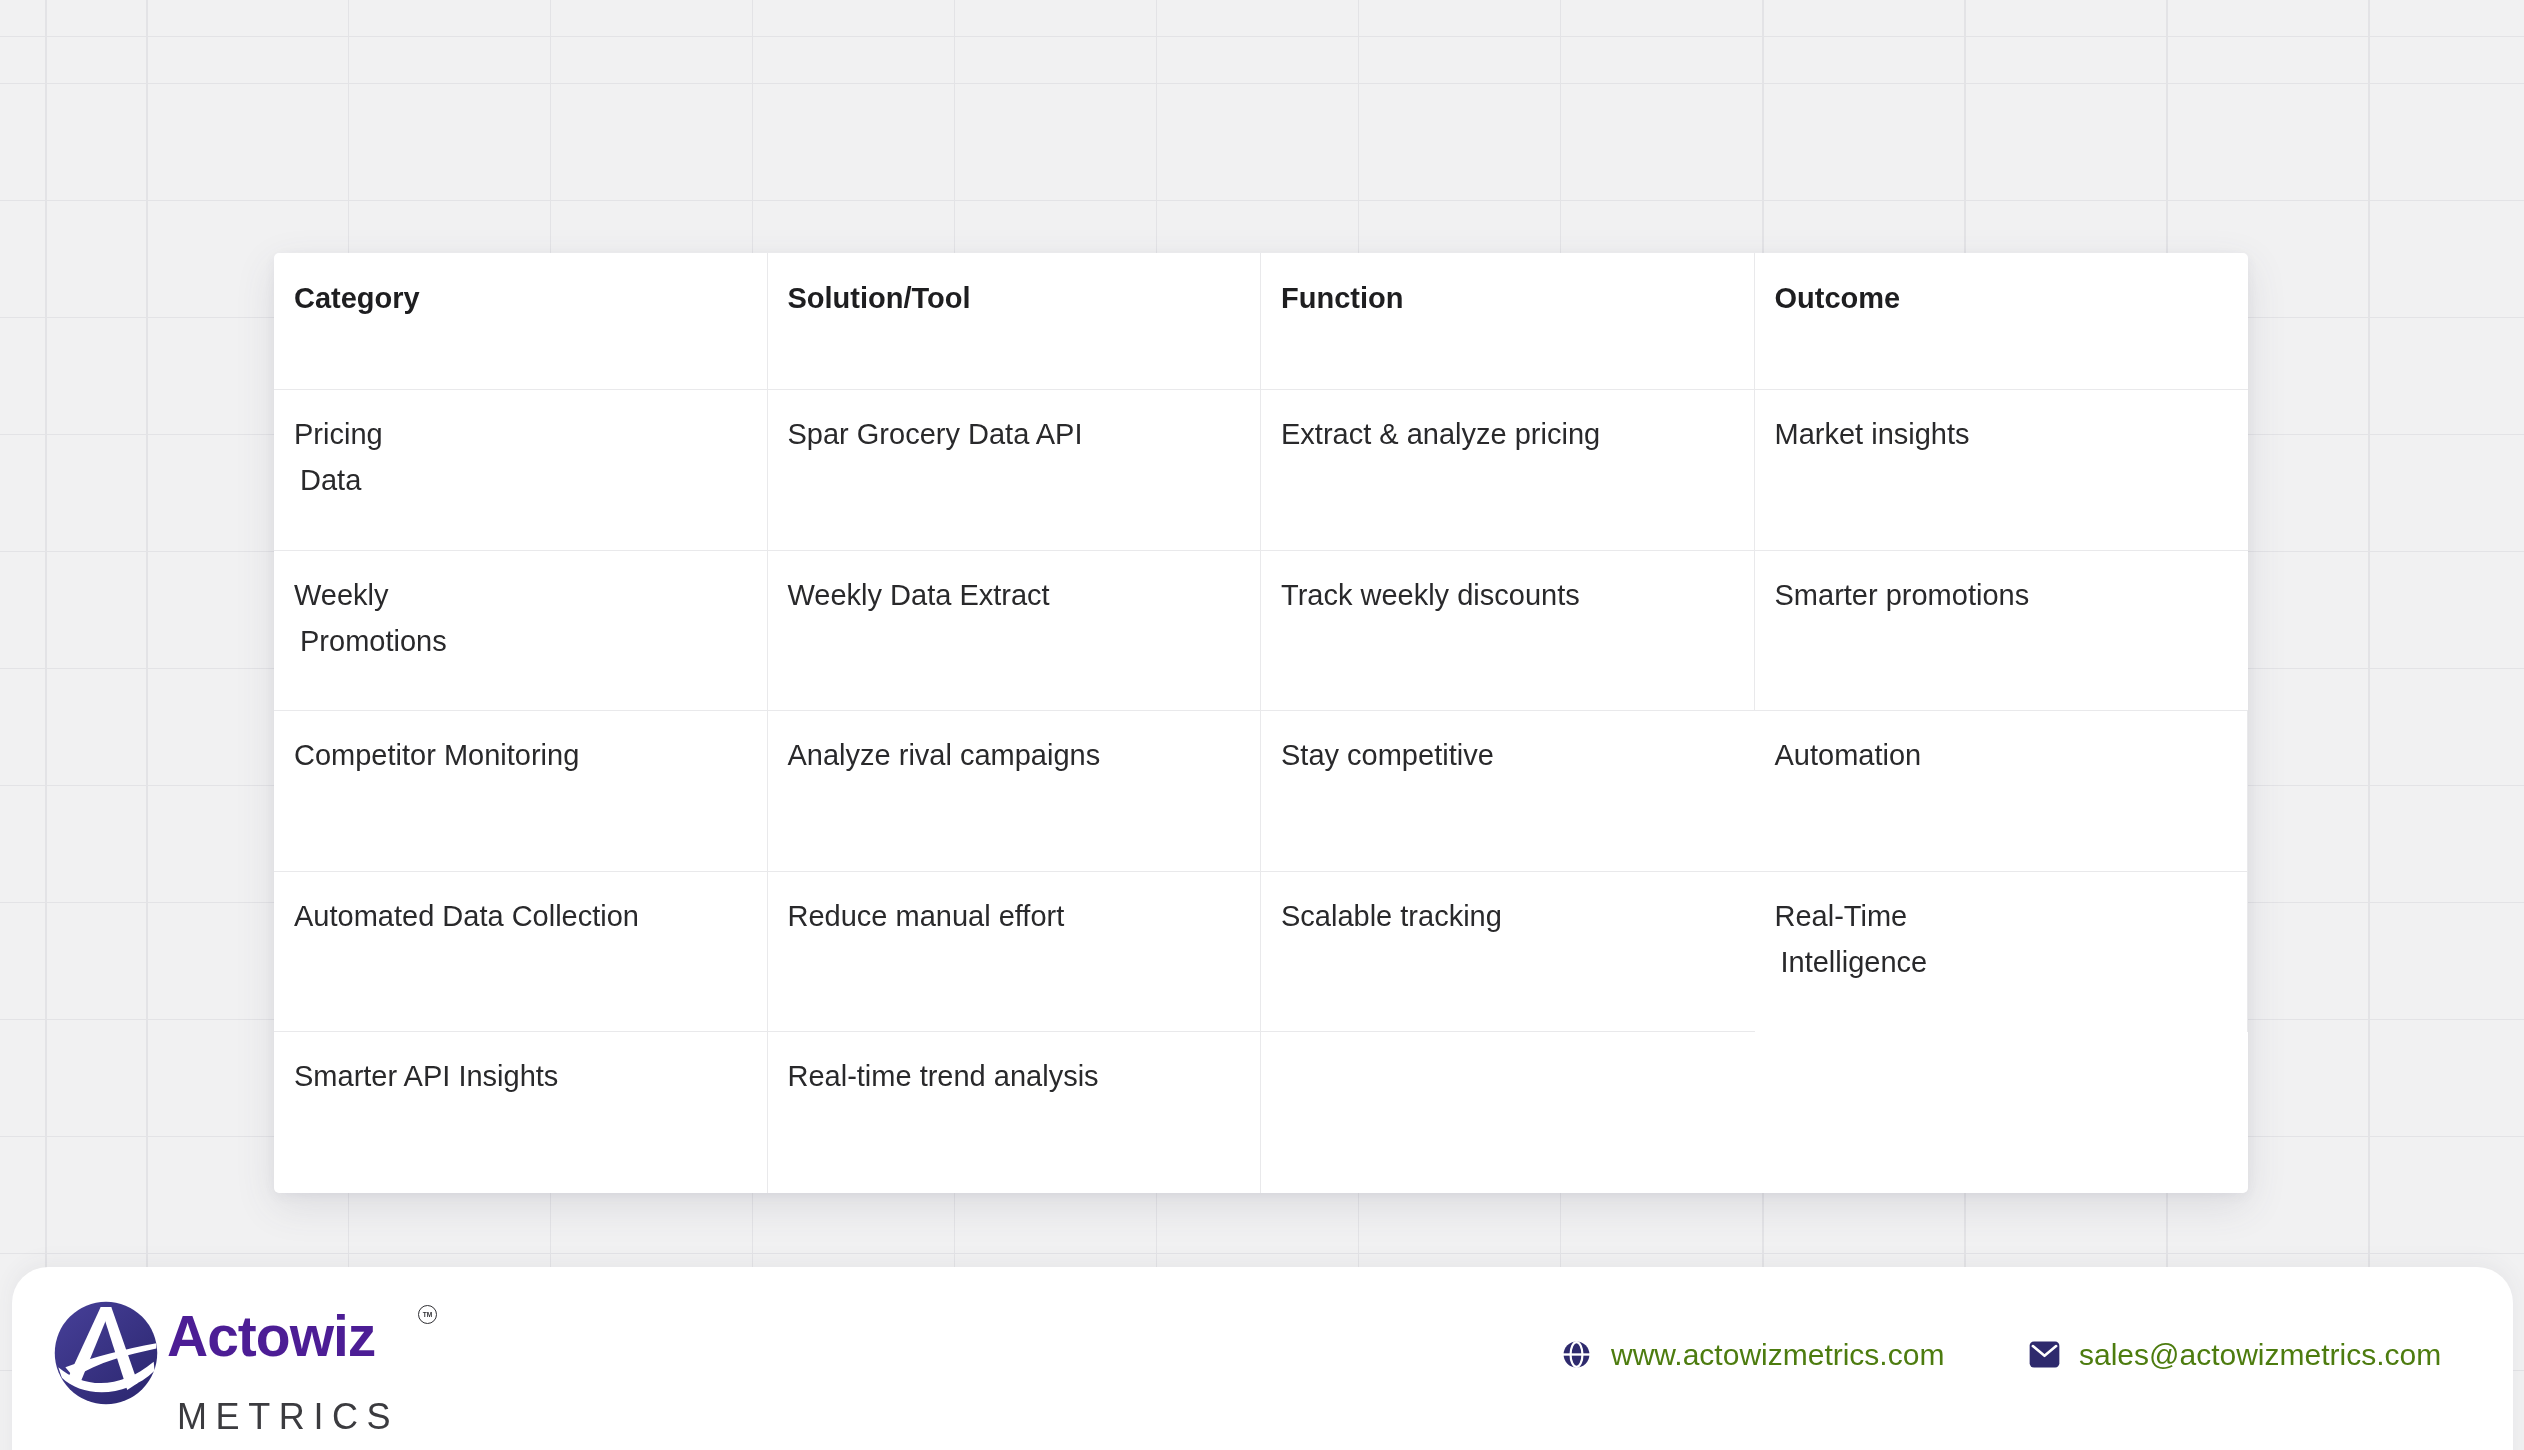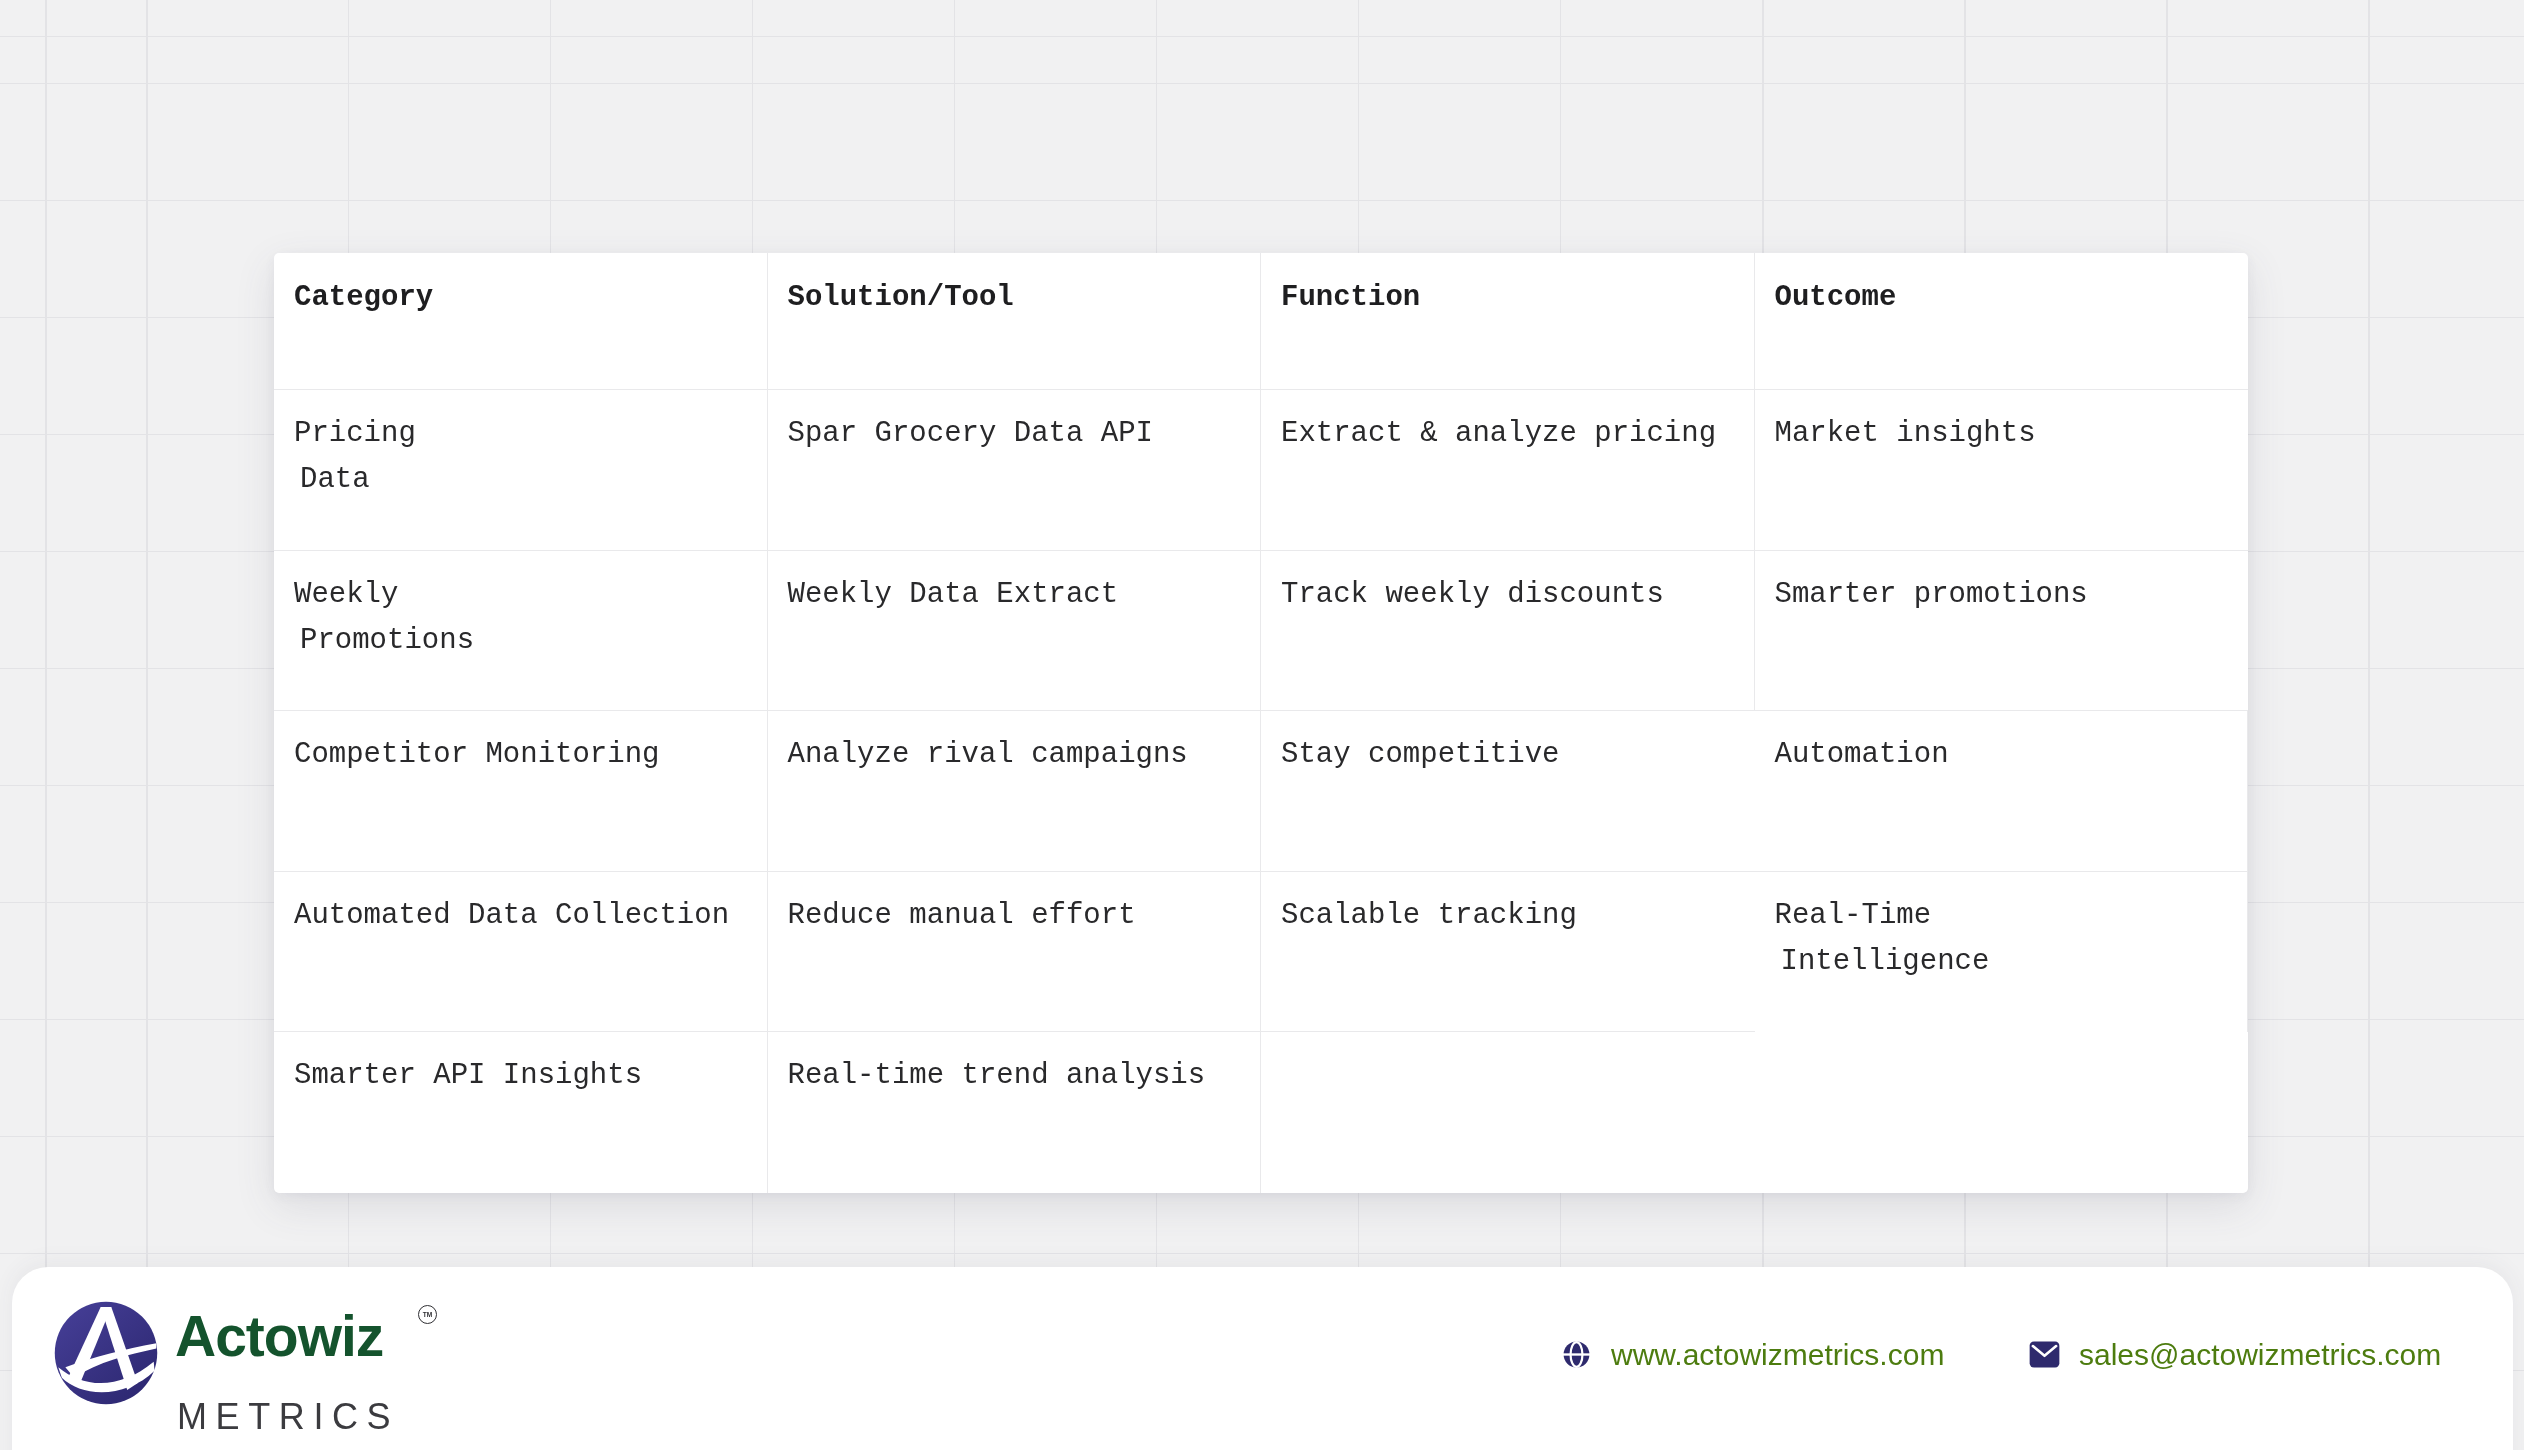--- a/index.html
+++ b/index.html
@@ -16,21 +16,20 @@
   }
 
   
   .table-card{
     position:absolute;left:274px;top:253px;width:1974px;height:940px;
     background:#ffffff;border-radius:5px;overflow:hidden;
     box-shadow:0 13px 40px rgba(75,75,100,.12),0 3px 11px rgba(75,75,100,.06);
     display:grid;
     grid-template-columns:repeat(4,1fr);
     grid-template-rows:137px repeat(5,1fr);
-    font-family:Liberation Mono, monospace;
   }
   .cell{
     border-right:1.5px solid #e9e9eb;
     border-bottom:1.5px solid #e9e9eb;
     padding:21px 18px 0 20px;
     font-size:29px;line-height:46px;color:#29292b;
     overflow:hidden;white-space:nowrap;
   }
   .cell.c4{border-right:none;}
   .cell.last{border-bottom:none;}
@@ -41,23 +40,23 @@
   .cat-line2{display:block;margin-left:6px;}
 
   
   .footer-bar{
     position:absolute;left:12px;top:1267px;width:2501px;height:212px;
     background:#ffffff;border-radius:36px 36px 0 0;
     box-shadow:0 -5px 22px rgba(60,60,90,.06);
   }
   .logo-mark{position:absolute;left:41px;top:33px;width:106px;height:106px;}
   .brand-name{
-    position:absolute;left:163px;top:41px;
+    position:absolute;left:155px;top:41px;
     font-size:57px;line-height:57px;font-weight:700;
-    letter-spacing:-1px;color:#14532d;
+    letter-spacing:-1px;color:#4c1d95;
   }
   .tm-badge{
     position:absolute;left:406px;top:38px;width:17px;height:17px;
     border:1.5px solid #2f2f33;border-radius:50%;
     display:flex;align-items:center;justify-content:center;
     font-size:6.6px;font-weight:700;color:#2f2f33;letter-spacing:0;
   }
   .brand-sub{
     position:absolute;left:165px;top:104px;
     font-size:36px;line-height:36px;font-weight:300;

